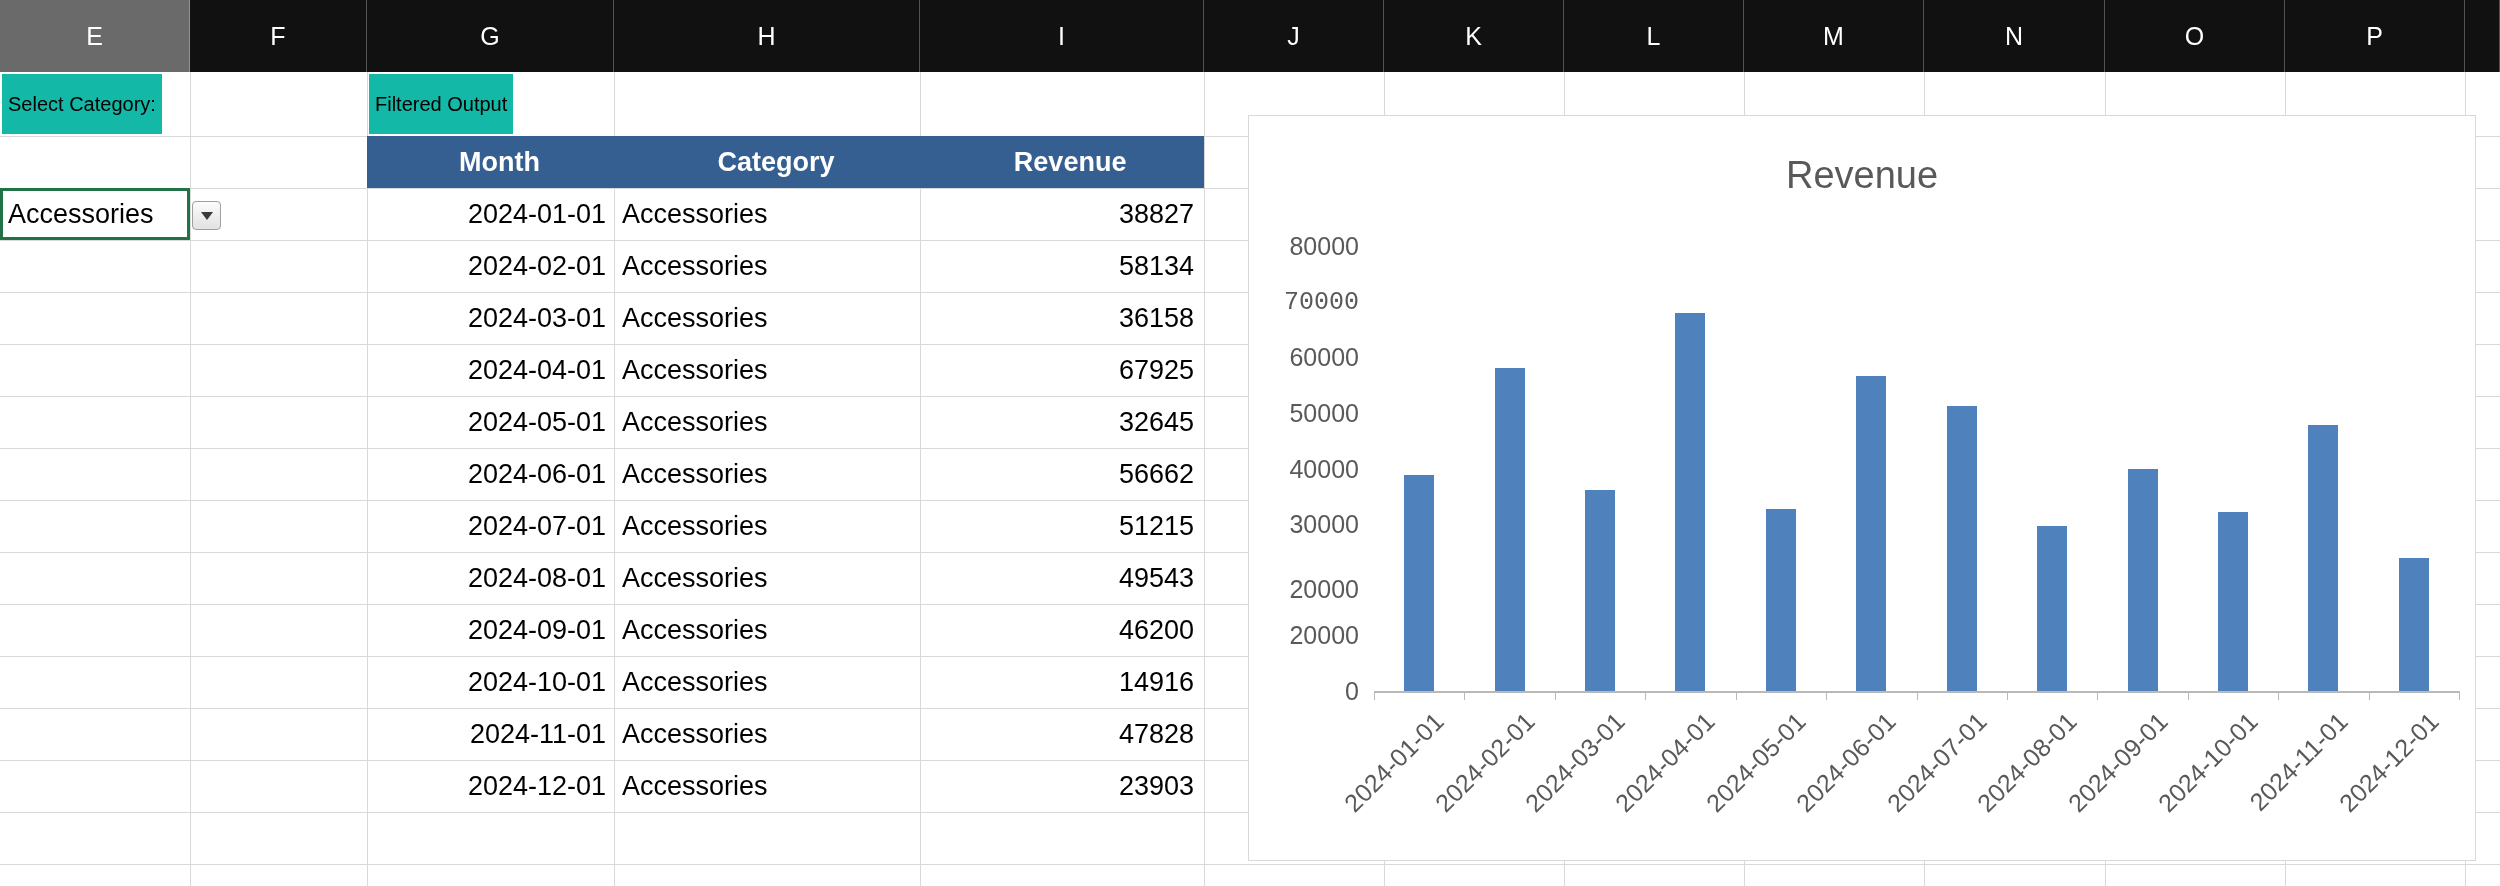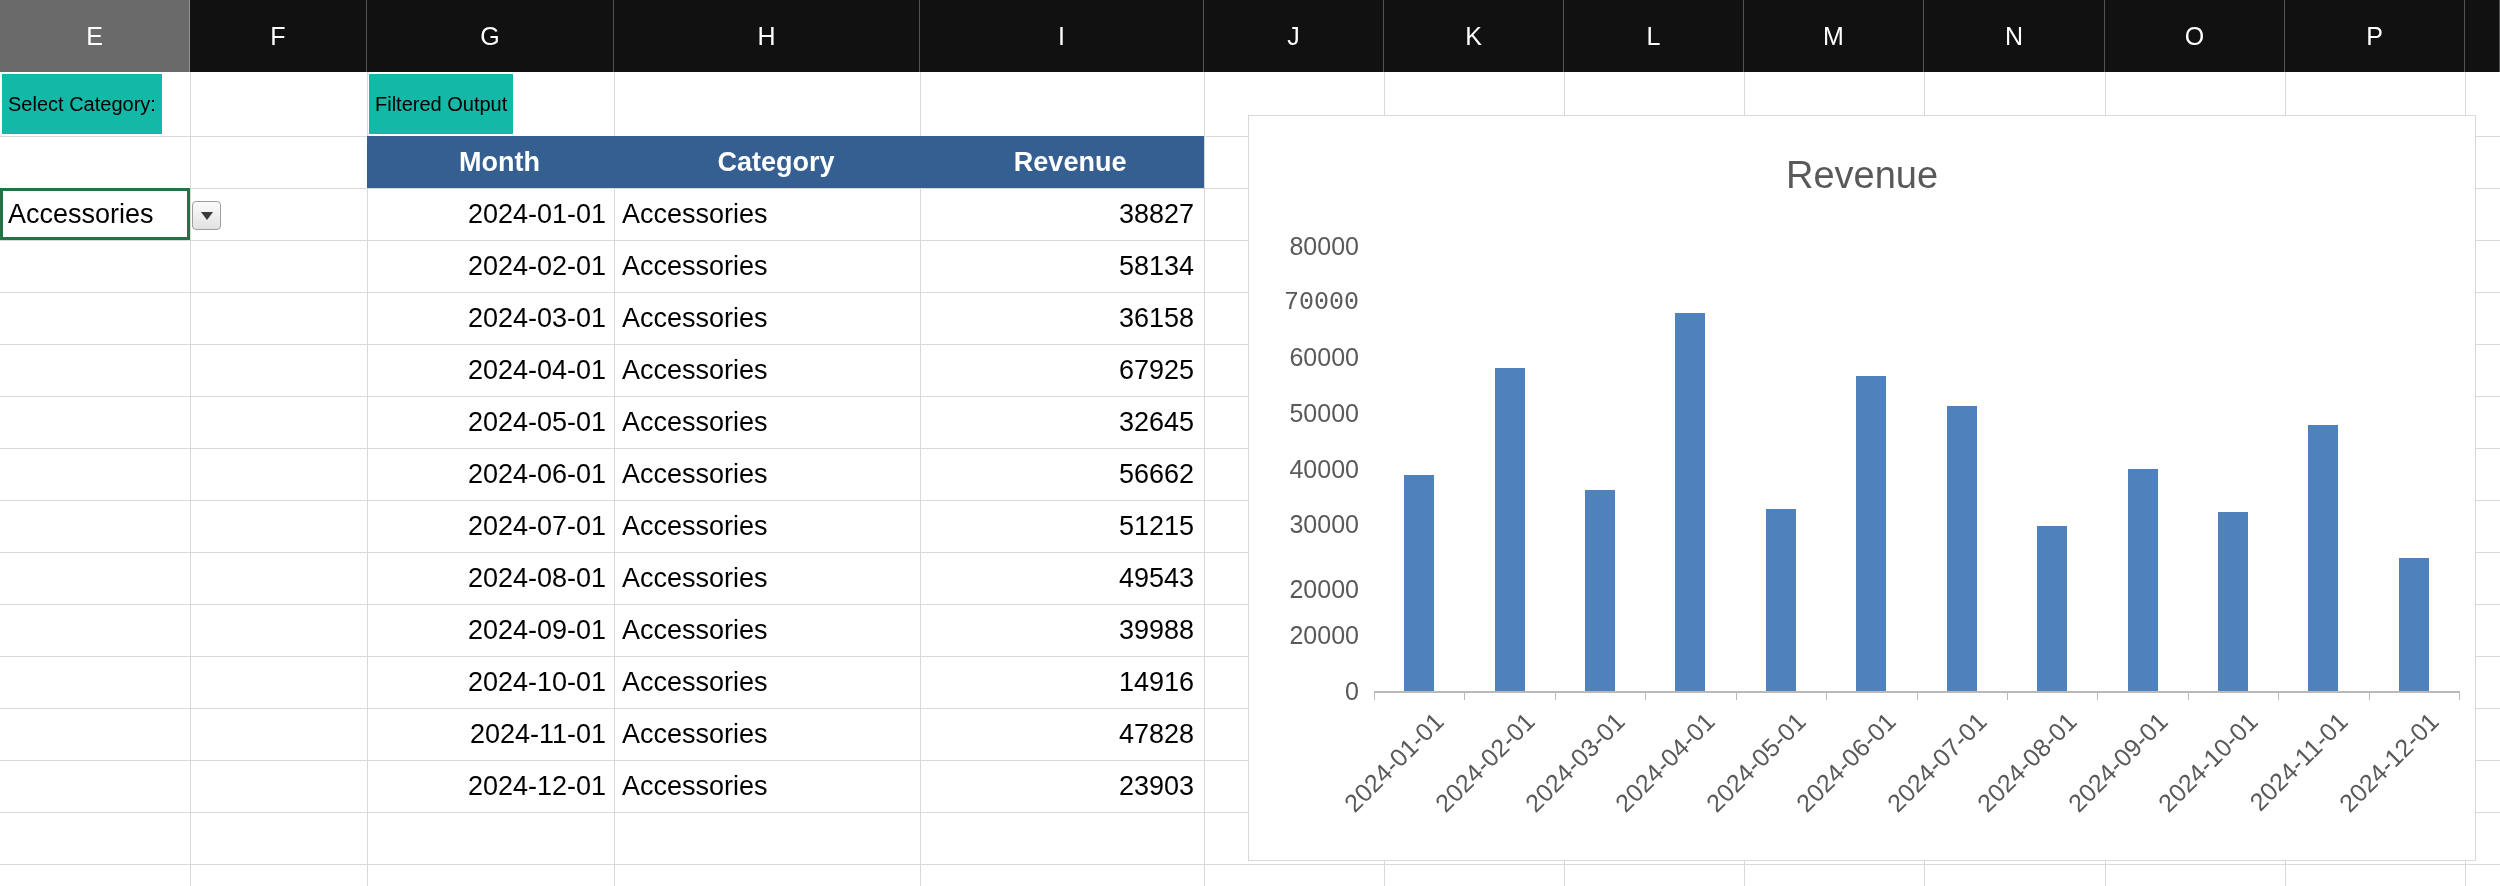--- a/index.html
+++ b/index.html
@@ -134,21 +134,21 @@
       <div class="c-rev">51215</div>
     </div>
     <div class="trow" style="top: 552px;">
       <div class="c-month">2024-08-01</div>
       <div class="c-cat">Accessories</div>
       <div class="c-rev">49543</div>
     </div>
     <div class="trow" style="top: 604px;">
       <div class="c-month">2024-09-01</div>
       <div class="c-cat">Accessories</div>
-      <div class="c-rev">39988</div>
+      <div class="c-rev">46200</div>
     </div>
     <div class="trow" style="top: 656px;">
       <div class="c-month">2024-10-01</div>
       <div class="c-cat">Accessories</div>
       <div class="c-rev">14916</div>
     </div>
     <div class="trow" style="top: 708px;">
       <div class="c-month">2024-11-01</div>
       <div class="c-cat">Accessories</div>
       <div class="c-rev">47828</div>

